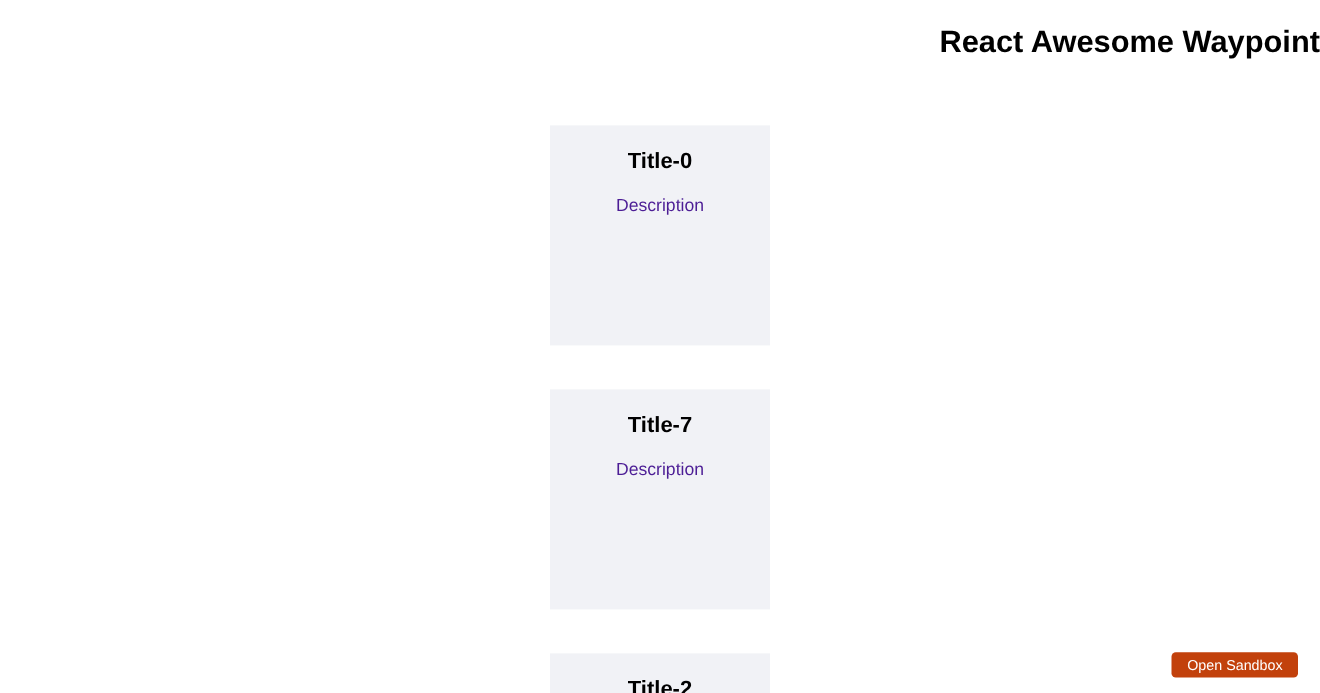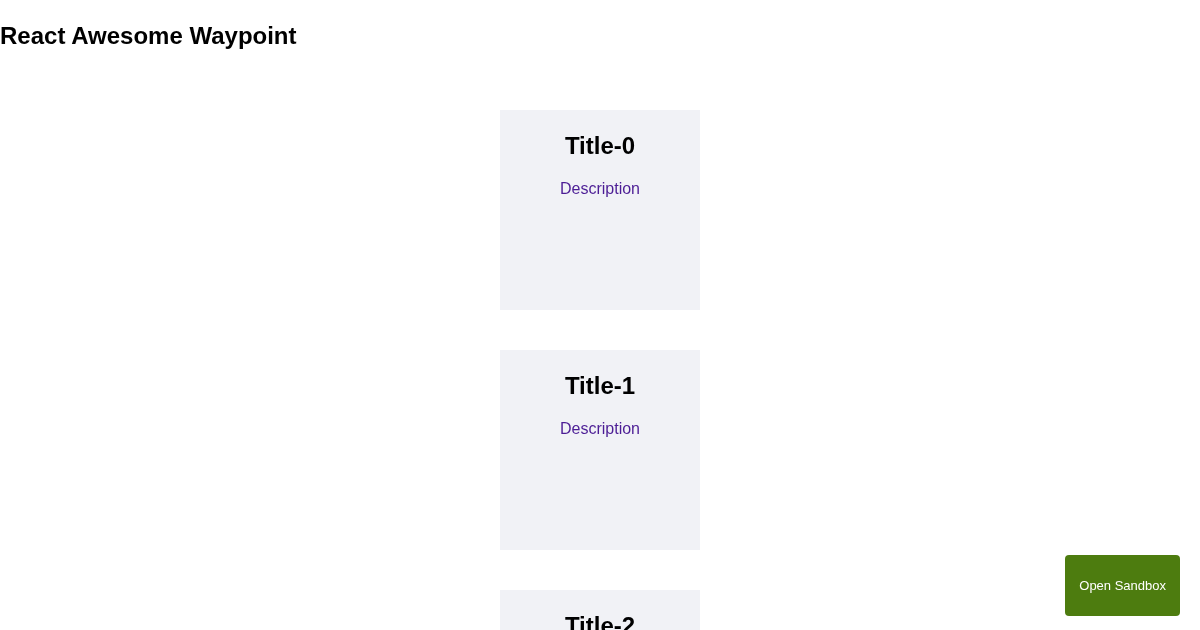--- a/index.html
+++ b/index.html
@@ -9,78 +9,78 @@
     }
     body {
       font-family: -apple-system, BlinkMacSystemFont, "Segoe UI", Helvetica, Arial, sans-serif;
       background: #ffffff;
       width: 1200px;
       height: 630px;
       overflow: hidden;
       position: relative;
     }
     .page-title {
-      text-align: left;
-      font-size: 24px;
+      text-align: right;
+      font-size: 28px;
       font-weight: 700;
       color: #000000;
       margin-top: 22px;
       margin-bottom: 60px;
     }
     .cards-container {
       display: flex;
       flex-direction: column;
       align-items: center;
       gap: 40px;
     }
     .card {
       width: 200px;
       height: 200px;
       background: #f1f2f6;
       text-align: center;
       padding-top: 22px;
     }
     .card-title {
-      font-size: 24px;
+      font-size: 20px;
       font-weight: 700;
       color: #000000;
       margin-bottom: 20px;
     }
     .card-description {
       font-size: 16px;
       font-weight: 400;
       color: #4c1d95;
     }
     .open-sandbox {
       position: absolute;
       bottom: 14px;
       right: 20px;
-      background: #4d7c0f;
+      background: #c2410c;
       color: #ffffff;
       font-size: 13px;
       font-weight: 400;
-      padding: 23px 14px;
+      padding: 4px 14px;
       border-radius: 4px;
       border: none;
       cursor: pointer;
       font-family: inherit;
     }
   </style>
 </head>
 <body>
 
 <h1 class="page-title">React Awesome Waypoint</h1>
 
 <div class="cards-container">
   <div class="card">
     <div class="card-title">Title-0</div>
     <div class="card-description">Description</div>
   </div>
   <div class="card">
-    <div class="card-title">Title-1</div>
+    <div class="card-title">Title-7</div>
     <div class="card-description">Description</div>
   </div>
   <div class="card">
     <div class="card-title">Title-2</div>
 
   </div>
 </div>
 
 <button class="open-sandbox">Open Sandbox</button>
 

